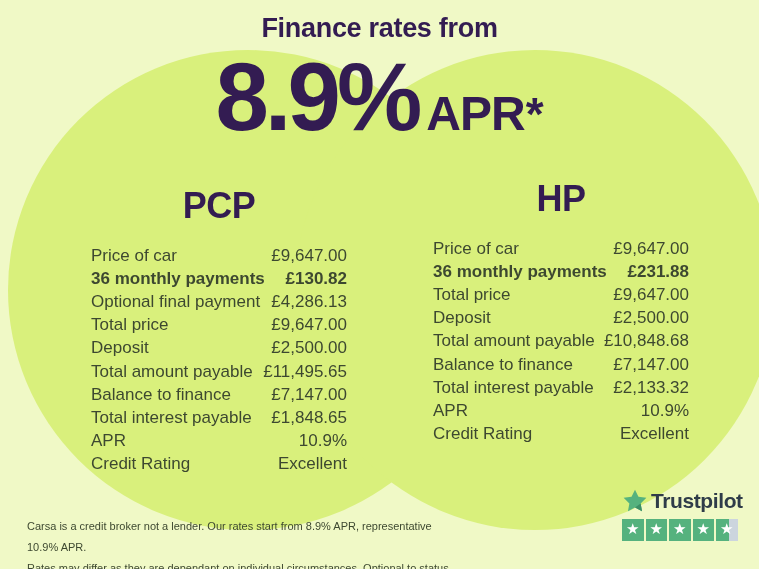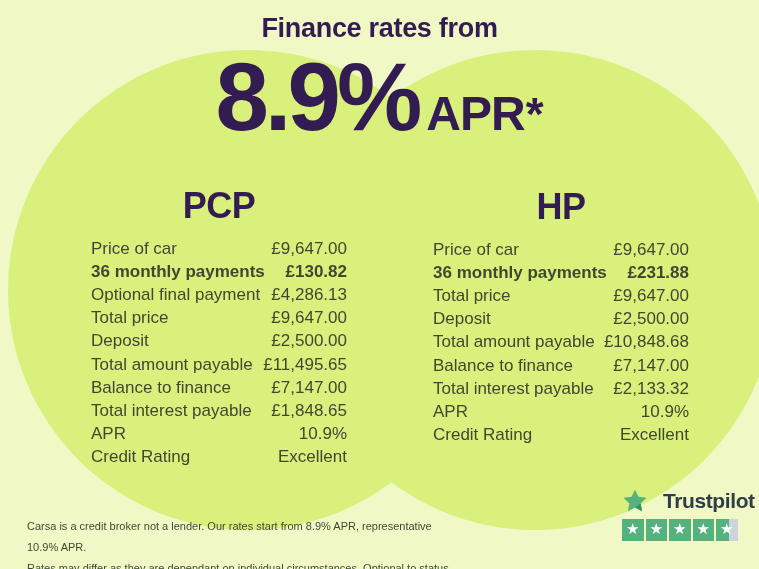--- a/index.html
+++ b/index.html
@@ -23,39 +23,39 @@
     position:absolute;top:49px;left:0;right:0;
     display:flex;justify-content:center;align-items:baseline;
     color:var(--purple,#331c52);
   }
   .rate-big{font-size:96px;font-weight:800;letter-spacing:-4px;line-height:1;}
   .rate-apr{font-size:48px;font-weight:800;letter-spacing:-1px;margin-left:8px;line-height:1;}
   .rate-ast{font-size:46px;font-weight:800;line-height:1;margin-left:1px;}
 
   .col{position:absolute;width:256px;color:var(--ink,#3d4830);}
   .col-pcp{left:91px;top:185px;}
-  .col-hp{left:433px;top:186px;}
+  .col-hp{left:433px;top:178px;}
   .col h2{
-    margin:0 0 11px 0;text-align:center;
+    margin:0 0 18px 0;text-align:center;
     font-size:36px;line-height:41px;font-weight:700;letter-spacing:-0.5px;
     color:var(--purple,#331c52);
   }
   .row{display:flex;justify-content:space-between;align-items:center;height:23.2px;font-size:17px;}
   .row .lbl{white-space:nowrap;}
   .row .val{white-space:nowrap;text-align:right;}
   .row.bold{font-weight:700;}
 
   .disclaimer{
     position:absolute;left:27px;top:516px;width:430px;
     font-size:11px;line-height:21px;color:var(--ink,#3d4830);
   }
   .disclaimer p{margin:0;}
 
   .trustpilot{position:absolute;left:622px;top:488px;}
-  .tp-head{display:flex;align-items:center;gap:15px;text-align:right;}
+  .tp-head{display:flex;align-items:center;gap:3px;text-align:right;}
   .tp-logo-star{width:26px;height:26px;display:block;}
   .tp-name{font-size:21px;font-weight:700;letter-spacing:-0.4px;color:var(--tp-ink,#2f3c49);}
   .tp-stars{display:flex;gap:2px;margin-top:5px;}
   .star-box{
     width:21.5px;height:21.5px;background:var(--tp-green,#55b27e);
     display:flex;align-items:center;justify-content:center;flex:0 0 auto;
   }
   .star-glyph{color:#ffffff;font-size:15px;line-height:1;font-family:"DejaVu Sans",sans-serif;}
 </style>
 </head>

